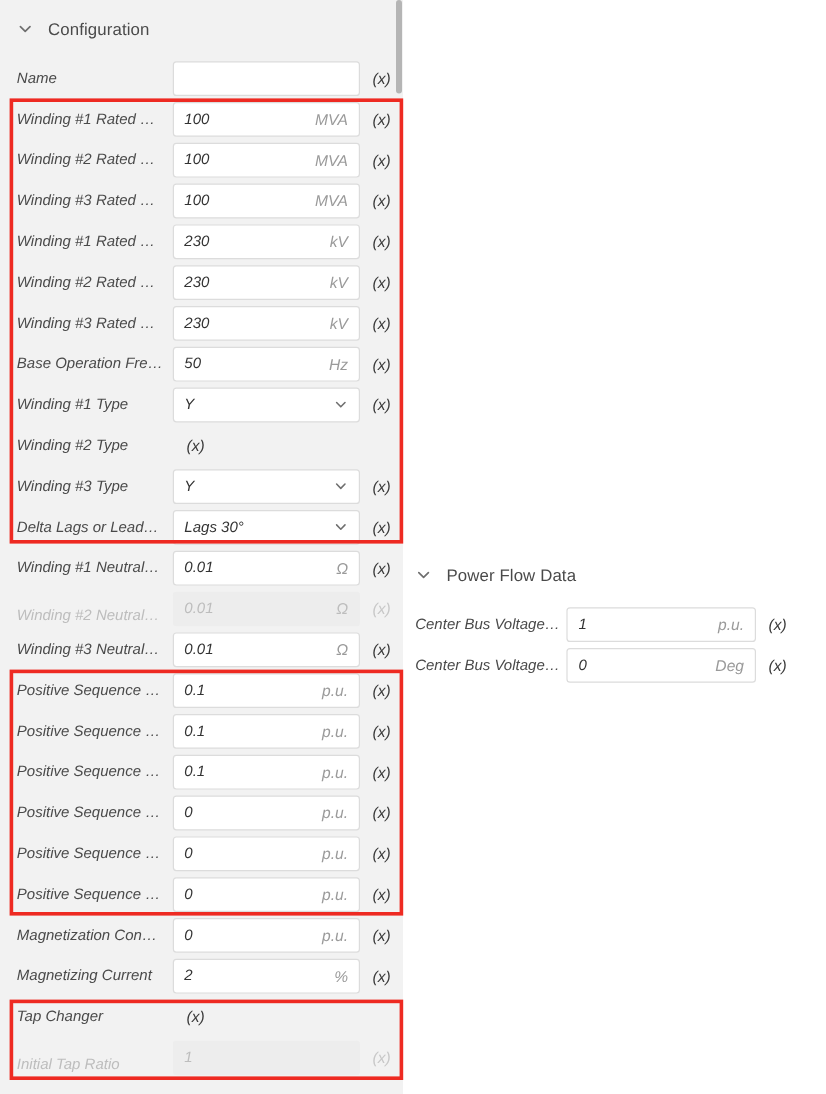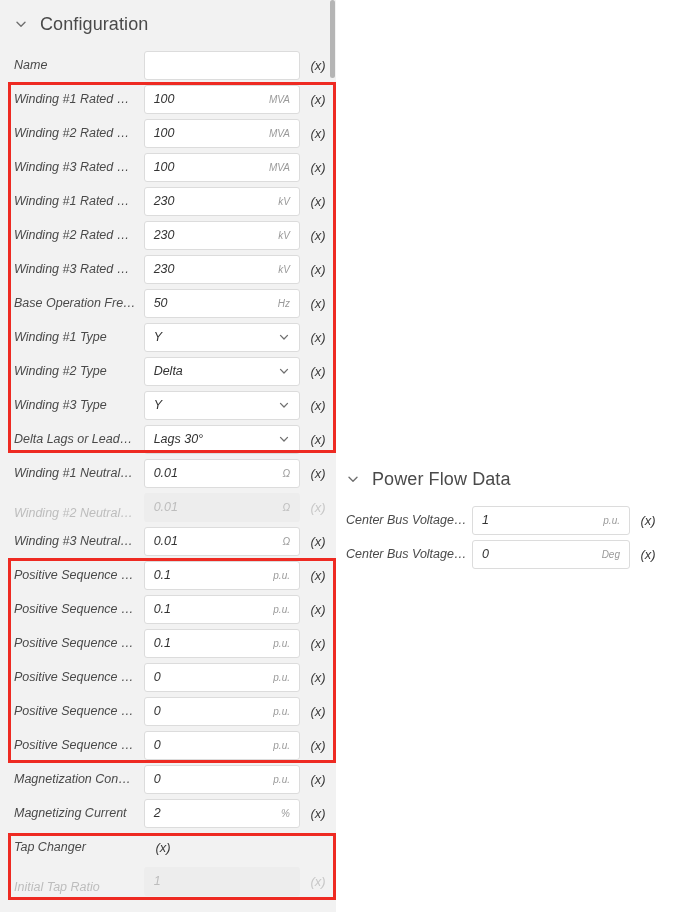--- a/index.html
+++ b/index.html
@@ -70,21 +70,21 @@
   }
   .section-header .chev {
     width: 14px;
     height: 14px;
     margin-right: 12px;
     flex: none;
     color: #6f6f6f;
   }
   .section-header .chev svg { display: block; }
   .section-title {
-    font-size: 18px;
+    font-size: 14px;
     color: #4a4a4a;
     letter-spacing: .1px;
   }
 
   
   .row {
     position: relative;
     height: 34px;
     display: flex;
     align-items: center;
@@ -122,21 +122,21 @@
 
   .field .value {
     font-size: 12.5px;
     color: #333333;
     padding-left: 9px;
     flex: 1 1 auto;
     overflow: hidden;
     white-space: nowrap;
   }
   .field .unit {
-    font-size: 10px;
+    font-size: 13px;
     color: #9a9a9a;
     padding-right: 9px;
     flex: none;
   }
   .field .caret {
     flex: none;
     padding-right: 9px;
     width: 12px;
     height: 12px;
     color: #6f6f6f;
@@ -257,28 +257,20 @@
             <span class="caret">
               <svg viewBox="0 0 12 12" width="12" height="12" aria-hidden="true">
                 <path d="M2.5 4.4 L6 8 L9.5 4.4" fill="none" stroke="currentColor" stroke-width="1.3" stroke-linecap="round" stroke-linejoin="round"></path>
               </svg>
             </span>
           </div>
           <div class="clear-btn">(x)</div>
         </div>
         <div class="row">
           <div class="row-label">Winding #2 Type</div>
-          <div class="field">
-            <span class="value">Delta</span>
-            <span class="caret">
-              <svg viewBox="0 0 12 12" width="12" height="12" aria-hidden="true">
-                <path d="M2.5 4.4 L6 8 L9.5 4.4" fill="none" stroke="currentColor" stroke-width="1.3" stroke-linecap="round" stroke-linejoin="round"></path>
-              </svg>
-            </span>
-          </div>
           <div class="clear-btn">(x)</div>
         </div>
         <div class="row">
           <div class="row-label">Winding #3 Type</div>
           <div class="field">
             <span class="value">Y</span>
             <span class="caret">
               <svg viewBox="0 0 12 12" width="12" height="12" aria-hidden="true">
                 <path d="M2.5 4.4 L6 8 L9.5 4.4" fill="none" stroke="currentColor" stroke-width="1.3" stroke-linecap="round" stroke-linejoin="round"></path>
               </svg>

